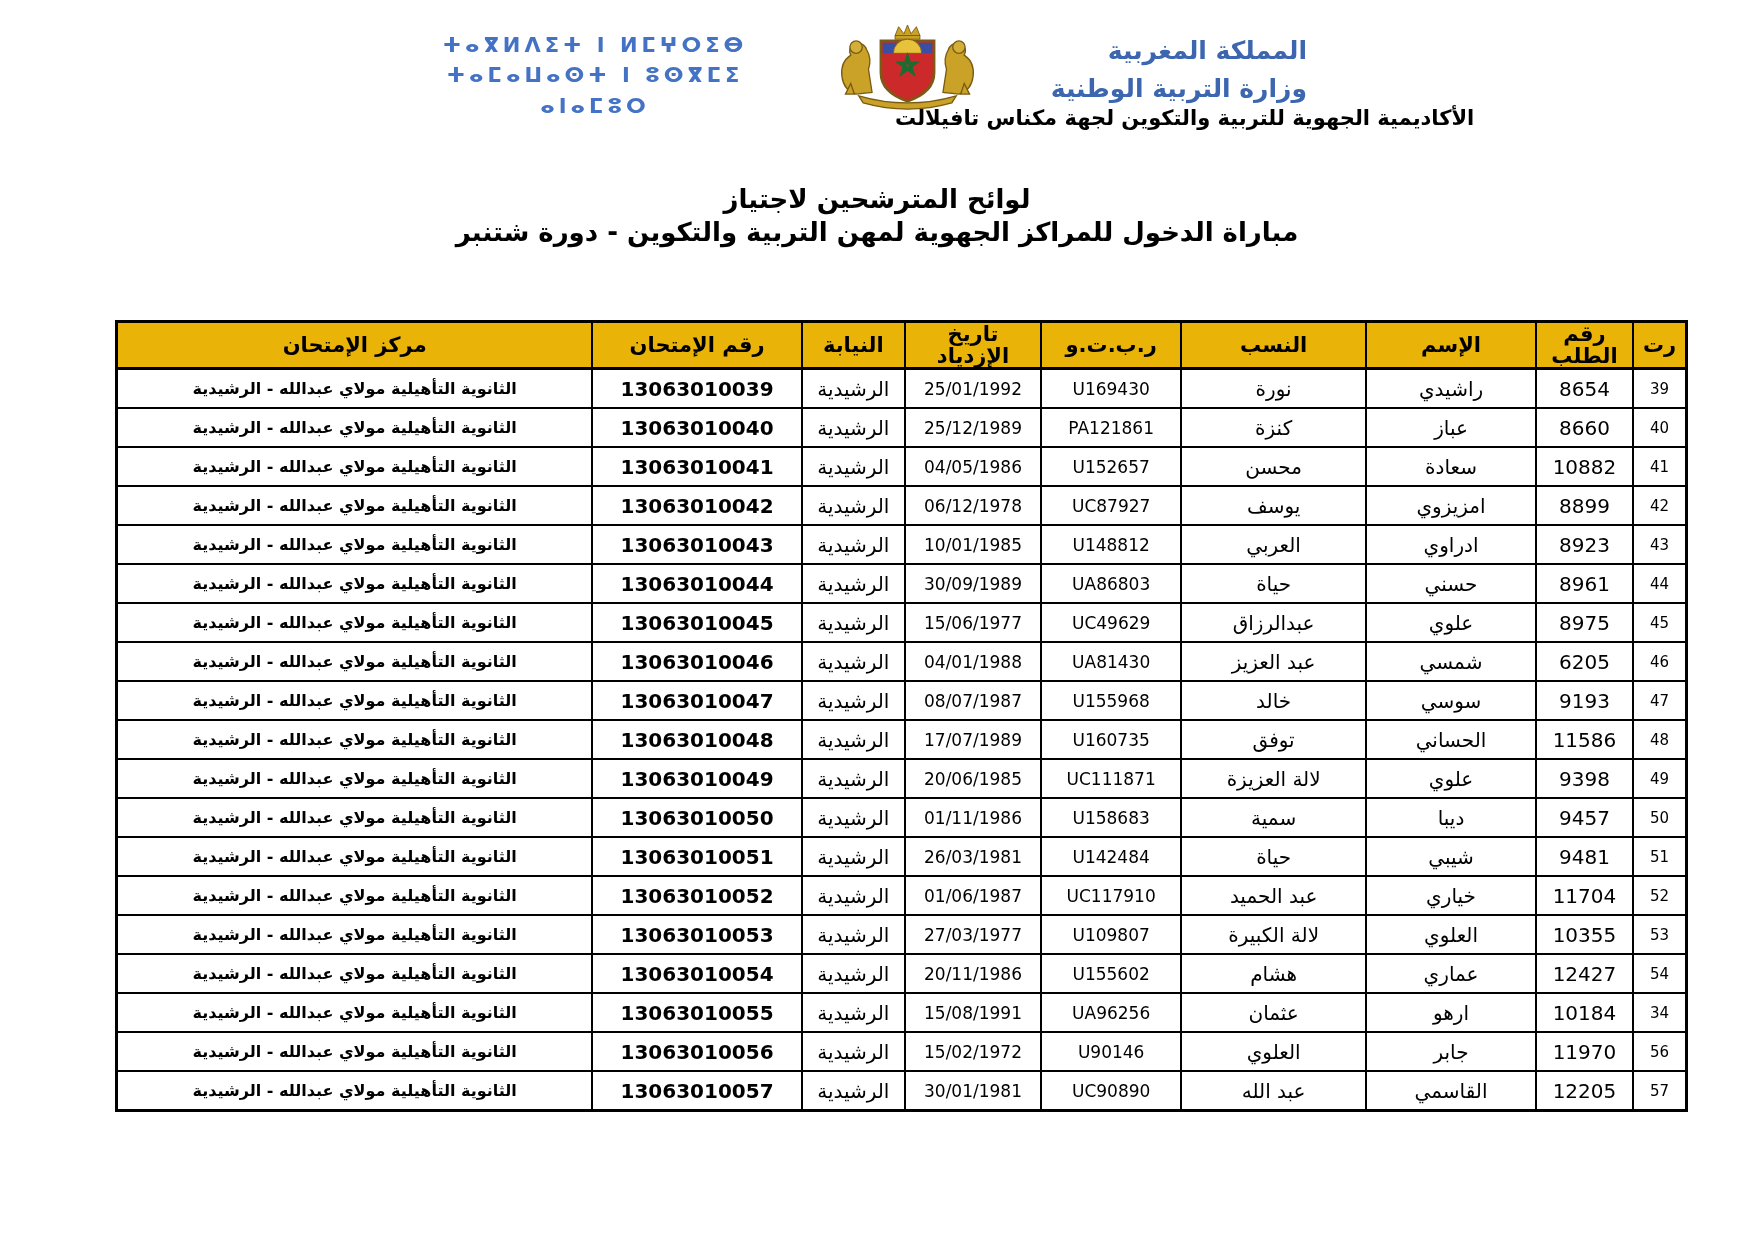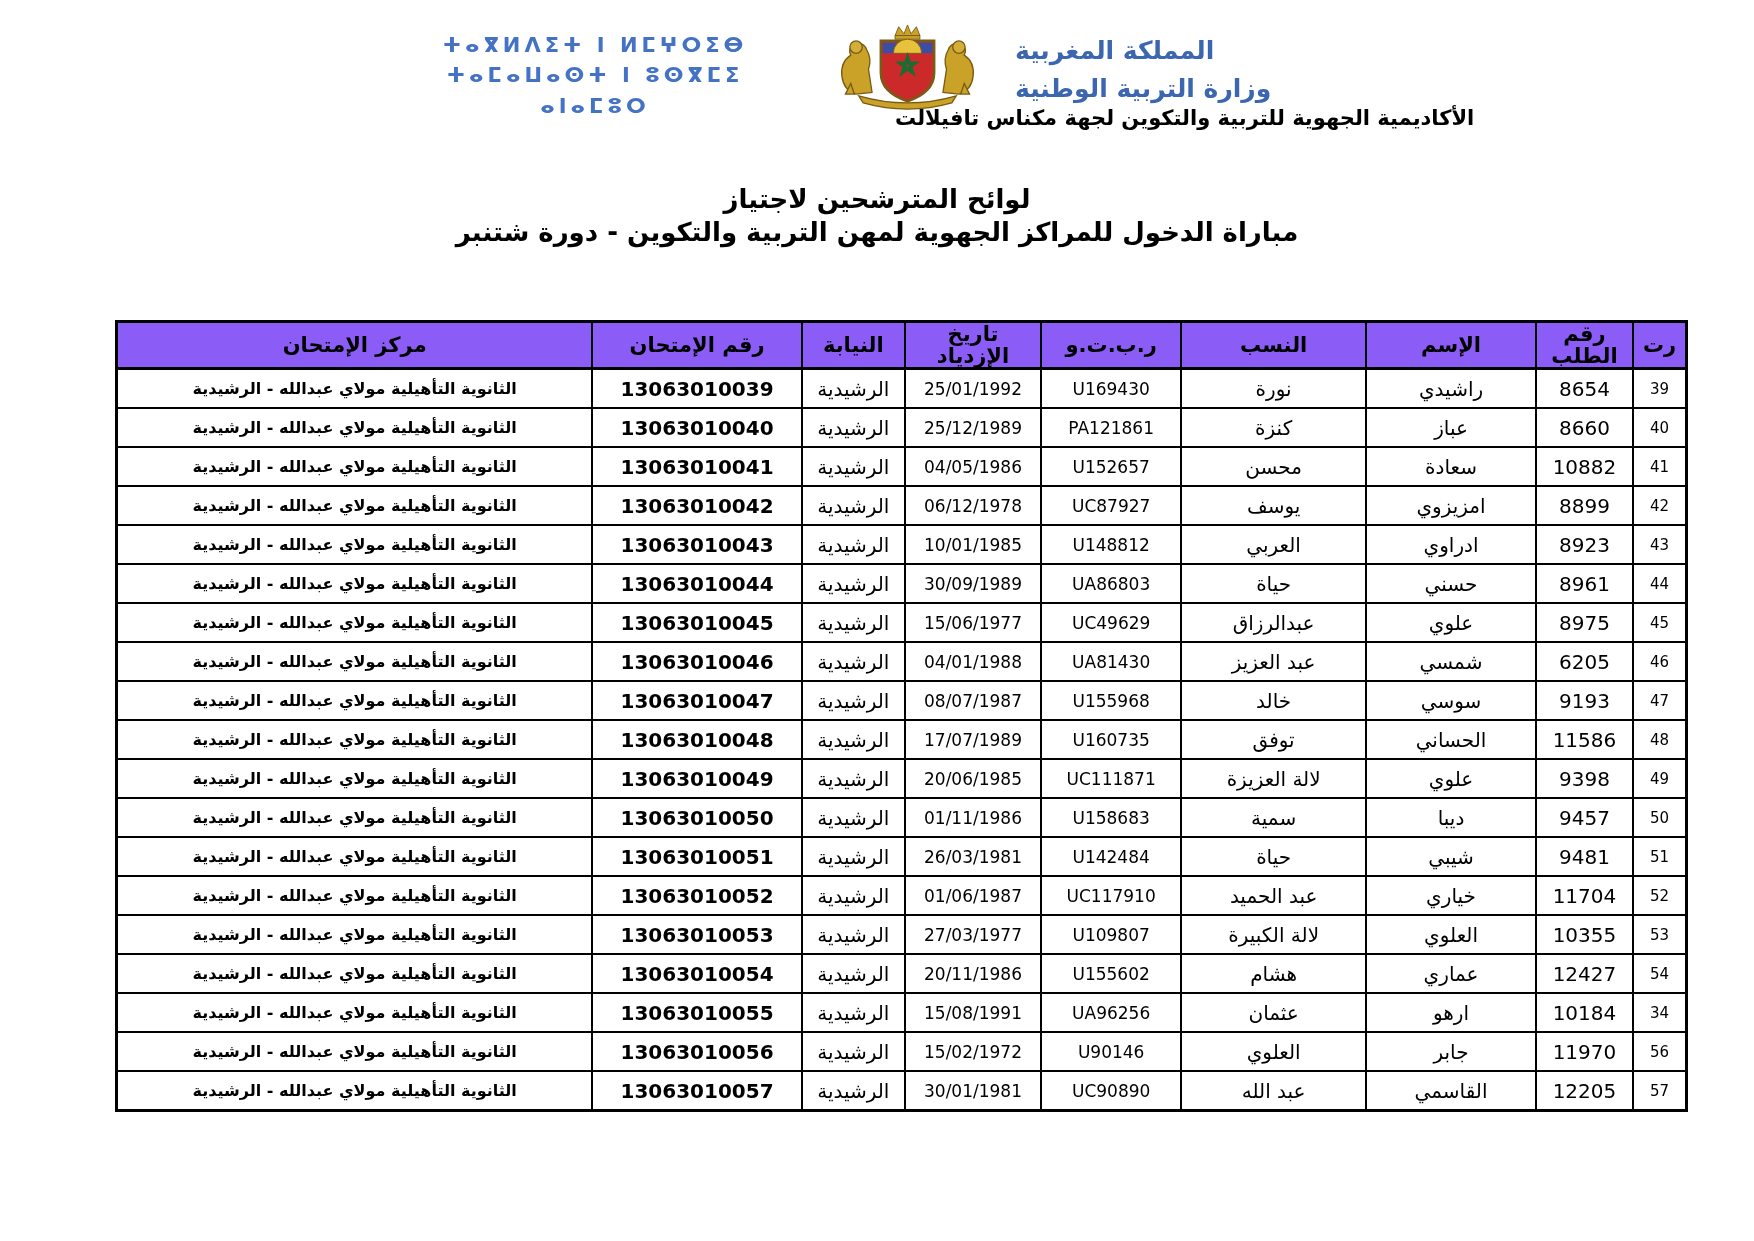--- a/index.html
+++ b/index.html
@@ -8,39 +8,39 @@
     font-family:"DejaVu Sans",sans-serif;color:#000;overflow:hidden;
   }
   
   .hdr-tifinagh{
     position:absolute;left:420px;top:30px;width:350px;text-align:center;
     color:#4472c4;font-weight:bold;font-size:21px;line-height:1.45;letter-spacing:4px;
     direction:ltr;
   }
   .hdr-emblem{position:absolute;left:810px;top:20px;width:195px;height:95px;}
   .hdr-callig{
-    position:absolute;left:1015px;top:32px;width:320px;text-align:left;
+    position:absolute;left:987px;top:32px;width:320px;text-align:right;
     color:#3c66b0;font-weight:bold;font-size:25px;line-height:1.5;direction:rtl;
   }
   .hdr-academy{
     position:absolute;left:895px;top:106px;width:655px;text-align:left;
     font-weight:bold;font-size:21px;direction:rtl;color:#000;
   }
   
   .doc-title{
     position:absolute;left:0;top:183px;width:100%;text-align:center;direction:rtl;
     font-weight:bold;font-size:26px;line-height:33px;color:#000;
   }
   
   .tbl-wrap{position:absolute;left:115px;top:320px;width:1573px;direction:rtl;}
   table.candidates{
     width:100%;border-collapse:collapse;border:3px solid #000;table-layout:fixed;
   }
   table.candidates th{
-    background:#8b5cf6;border:2px solid #000;border-bottom:3px solid #000;
+    background:#eab308;border:2px solid #000;border-bottom:3px solid #000;
     font-weight:bold;font-size:21px;height:32px;padding:0 4px;text-align:center;
     vertical-align:middle;overflow:hidden;line-height:1.05;
   }
   table.candidates td{
     border:2px solid #000;height:37px;padding:0 6px;text-align:center;
     vertical-align:middle;background:#fff;overflow:hidden;white-space:nowrap;
   }
   td.c-rt{font-size:15px;}
   td.c-request{font-size:20px;}
   td.c-ism{font-size:20px;}

